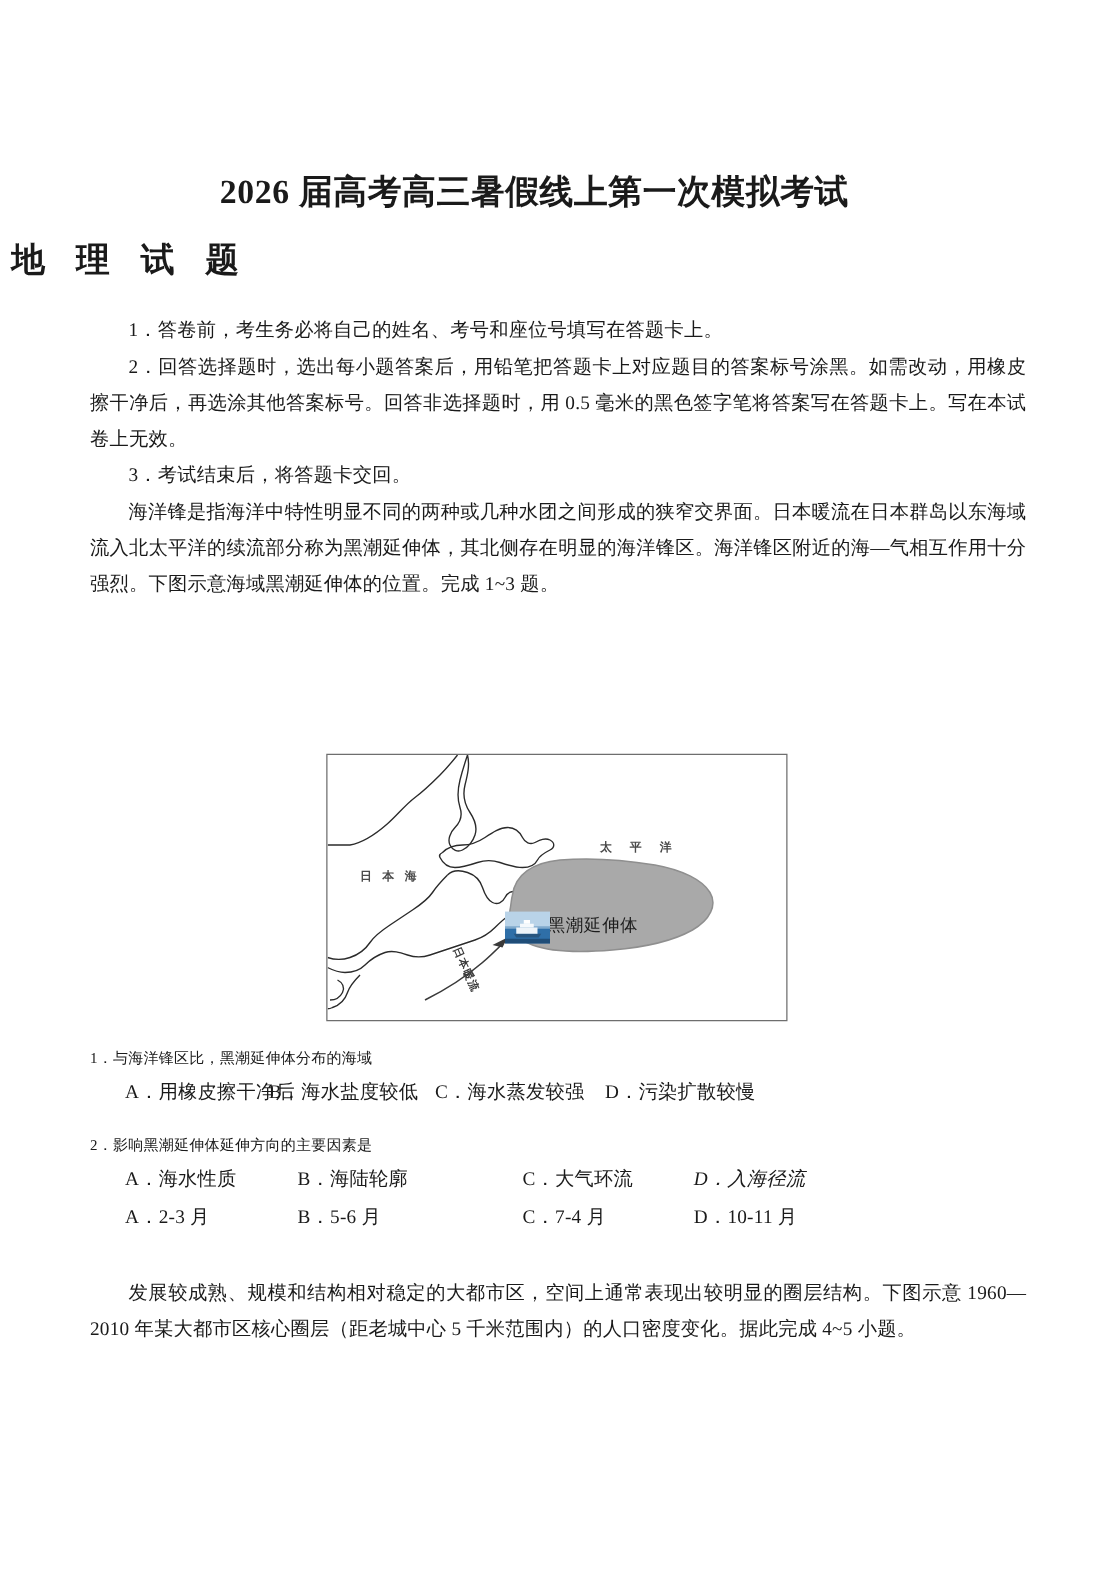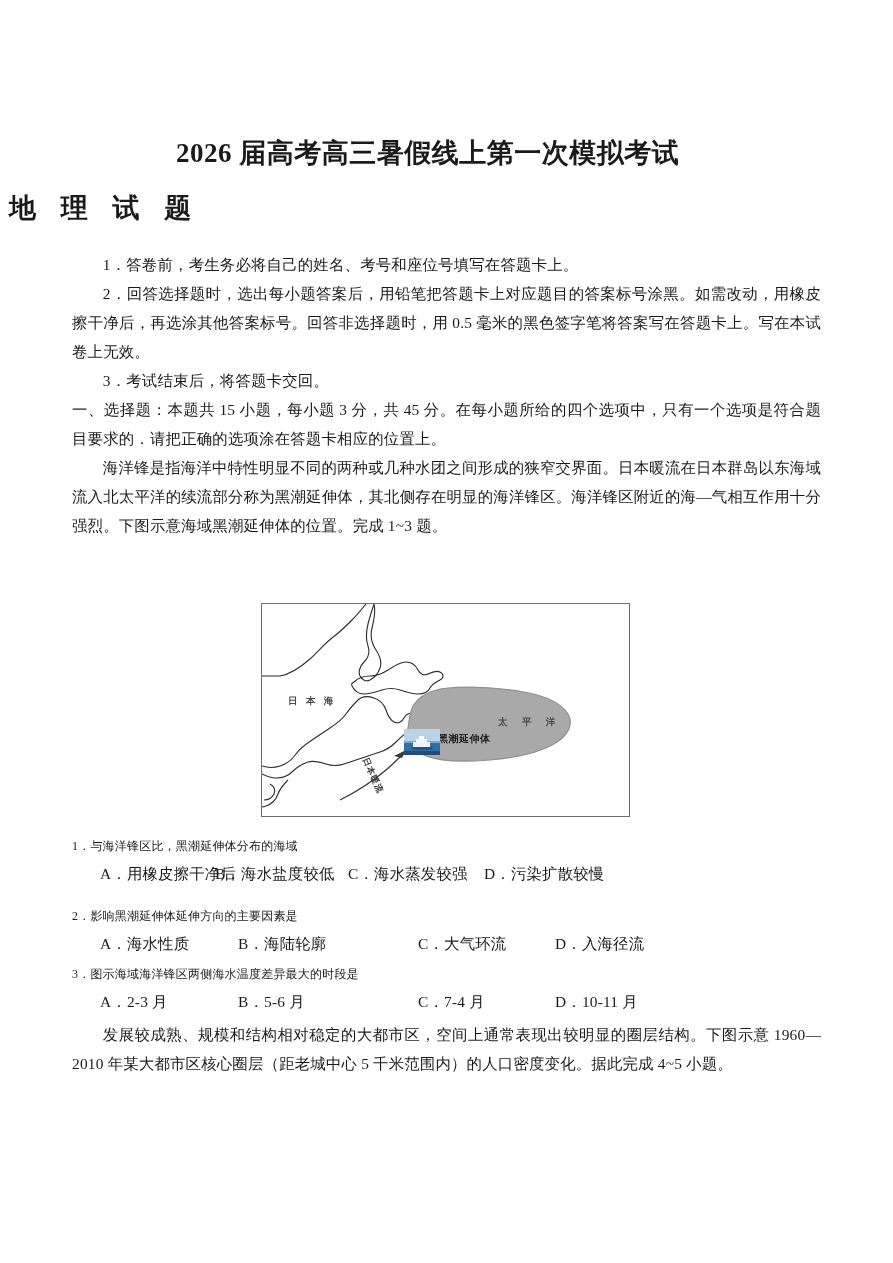--- a/index.html
+++ b/index.html
@@ -85,27 +85,27 @@
   .map-svg { position: absolute; left: 0; top: 0; }
   .map-label {
     position: absolute;
     font-size: 9.5px;
     color: #4a4a4a;
     font-family: "Liberation Serif", "DejaVu Serif", serif;
     white-space: nowrap;
     font-weight: bold;
   }
   .lbl-japan-sea { left: 26px; top: 91px; letter-spacing: 3px; }
-  .lbl-pacific   { left: 236px; top: 68px; letter-spacing: 6px; margin-top: 44px; }
+  .lbl-pacific   { left: 218px; top: 68px; letter-spacing: 6px; }
   .lbl-kuroshio  {
     left: 176px; top: 128px;
-    font-size: 10px;
+    font-size: 14px;
     color: #1c1c1c;
     letter-spacing: 0.5px;
-    font-weight: bold;
+    font-weight: normal;
   }
   .lbl-warmcurrent {
     left: 108px; top: 152px;
     font-size: 8.6px;
     color: #3a3a3a;
     letter-spacing: 1px;
     transform: rotate(66deg);
     transform-origin: left top;
     font-weight: bold;
   }
@@ -143,21 +143,20 @@
 
 <div class="page">
 
   <div class="title-main">2026 届高考高三暑假线上第一次模拟考试</div>
   <div class="title-sub">地 理 试 题</div>
 
   <div class="body-area">
     <p class="ln indent1">1．答卷前，考生务必将自己的姓名、考号和座位号填写在答题卡上。</p>
     <p class="ln indent1">2．回答选择题时，选出每小题答案后，用铅笔把答题卡上对应题目的答案标号涂黑。如需改动，用橡皮擦干净后，再选涂其他答案标号。回答非选择题时，用 0.5 毫米的黑色签字笔将答案写在答题卡上。写在本试卷上无效。</p>
     <p class="ln indent1">3．考试结束后，将答题卡交回。</p>
-    <p class="ln blk">一、选择题：本题共 15 小题，每小题 3 分，共 45 分。在每小题所给的四个选项中，只有一个选项是符合题目要求的．请把正确的选项涂在答题卡相应的位置上。</p>
     <p class="ln indent1">海洋锋是指海洋中特性明显不同的两种或几种水团之间形成的狭窄交界面。日本暖流在日本群岛以东海域流入北太平洋的续流部分称为黑潮延伸体，其北侧存在明显的海洋锋区。海洋锋区附近的海—气相互作用十分强烈。下图示意海域黑潮延伸体的位置。完成 1~3 题。</p>
   </div>
 
   <div class="figure-wrap">
     <div class="map-box">
 
       <svg class="map-svg" width="366" height="211" viewBox="0 0 366 211">
 
         <path d="M0,72 L18,72 C30,70 40,62 48,55 C56,48 62,40 70,34
                  C78,28 84,22 90,16 C96,10 100,5 104,0" fill="none" stroke="#2b2b2b" stroke-width="1.1"></path>
@@ -232,26 +231,25 @@
       <span class="opt" style="left:412px;">D．污染扩散较慢</span>
     </div>
   </div>
 
   <div class="q-area" style="top: 902px;">
     <p class="q-stem">2．影响黑潮延伸体延伸方向的主要因素是</p>
     <div class="q-options">
       <span class="opt" style="left:28px;">A．海水性质</span>
       <span class="opt" style="left:166px;">B．海陆轮廓</span>
       <span class="opt" style="left:346px;">C．大气环流</span>
-      <span class="opt" style="left:483px;">D．入海径流</span>
+      <span class="opt" style="left:483px;font-style:italic;">D．入海径流</span>
     </div>
   </div>
 
   <div class="q-area" style="top: 960px;">
-    <p class="q-stem">3．图示海域海洋锋区两侧海水温度差异最大的时段是</p>
     <div class="q-options">
       <span class="opt" style="left:28px;">A．2-3 月</span>
       <span class="opt" style="left:166px;">B．5-6 月</span>
       <span class="opt" style="left:346px;">C．7-4 月</span>
       <span class="opt" style="left:483px;text-align:center;">D．10-11 月</span>
     </div>
   </div>
 
   <div class="body-area" style="top: 1020px;">
     <p class="ln indent1">发展较成熟、规模和结构相对稳定的大都市区，空间上通常表现出较明显的圈层结构。下图示意 1960—2010 年某大都市区核心圈层（距老城中心 5 千米范围内）的人口密度变化。据此完成 4~5 小题。</p>

